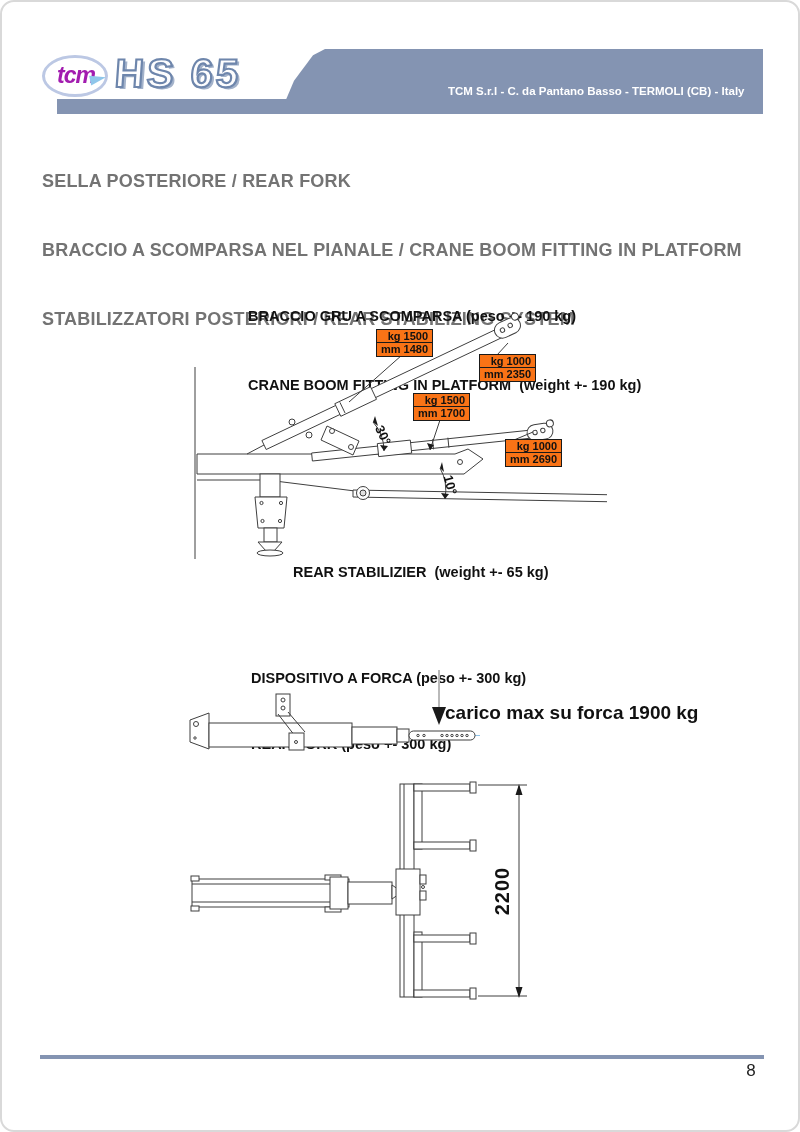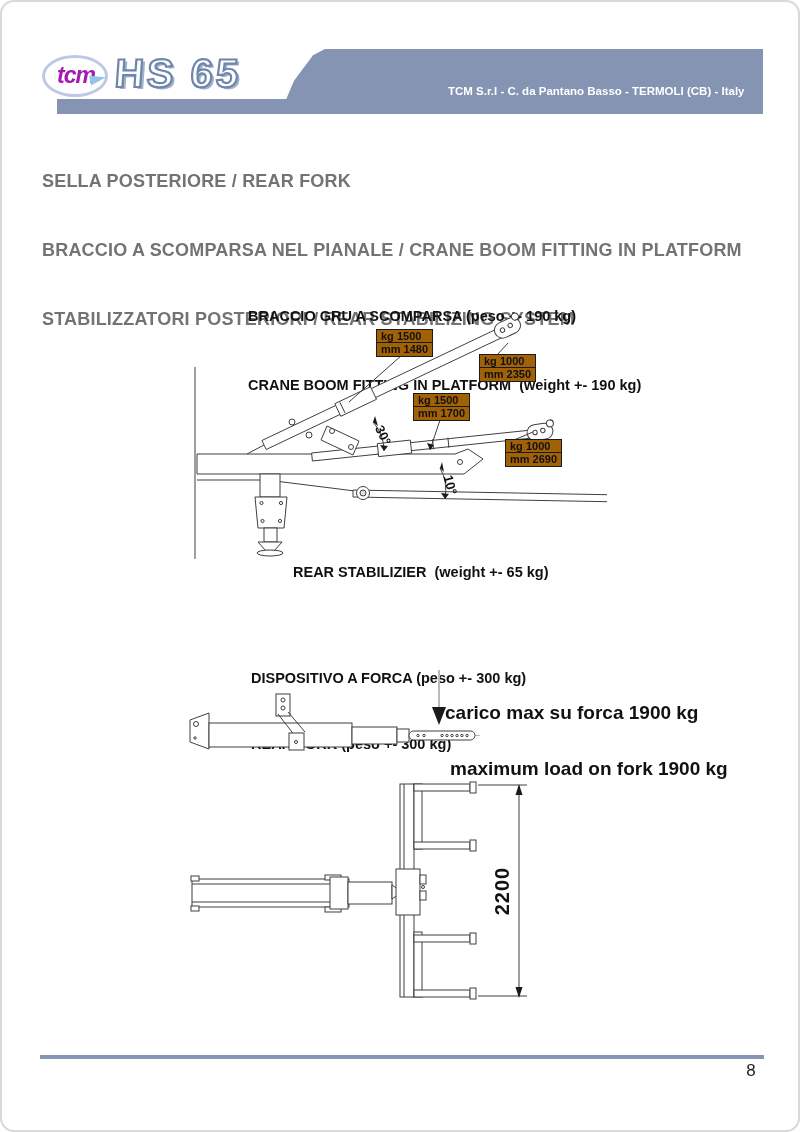--- a/index.html
+++ b/index.html
@@ -34,22 +34,22 @@
   .bh-stab  { left:291px; top:518px; line-height:21px; }
   .bh-fork  { left:249px; top:621px; line-height:22px; }
   .note { position:absolute; left:443px; top:665px; font-size:19px; font-weight:bold;
           color:#111; line-height:18.5px; white-space:pre; }
   .note .l2 { padding-left:5px; }
   .note-line { position:absolute; left:436px; top:668px; width:2px; height:38px; background:#b9b9b9; }
   .note-arrow { position:absolute; left:430px; top:705px; width:0; height:0;
                 border-left:7px solid transparent; border-right:7px solid transparent;
                 border-top:18px solid #1a1a1a; }
   
-  .lbl { position:absolute; background:#a16207; border:1.5px solid #1a1a1a; font-size:11px;
-         font-weight:bold; color:#111; text-align:left; }
+  .lbl { position:absolute; background:#f97316; border:1.5px solid #1a1a1a; font-size:11px;
+         font-weight:bold; color:#111; text-align:right; }
   .lbl div { height:13px; line-height:13px; padding:0 4px; }
   .lbl .r1 { border-bottom:1.5px solid #1a1a1a; }
   .lbl-1 { left:374px; top:327px; min-width:54px; }
   .lbl-2 { left:477px; top:352px; min-width:56px; }
   .lbl-3 { left:411px; top:391px; min-width:57px; }
   .lbl-4 { left:503px; top:437px; min-width:57px; }
   
   .diag { position:absolute; }
   .ang  { font-size:13px; font-weight:bold; fill:#111; }
   .dim  { font-size:20px; font-weight:bold; fill:#111; letter-spacing:1px; }
@@ -187,21 +187,20 @@
     <div>REAR STABILIZIER  (weight +- 65 kg)</div>
   </div>
 
   <div class="bh bh-fork">
     <div>DISPOSITIVO A FORCA (peso +- 300 kg)</div>
     <div>REAR FORK (peso +- 300 kg)</div>
   </div>
 
   <div class="note">
     <div>carico max su forca 1900 kg</div>
-    <div class="l2">maximum load on fork 1900 kg</div>
   </div>
   <div class="note-line"></div>
   <div class="note-arrow"></div>
 
   <svg class="diag" style="left:185px;top:690px" width="300" height="72" viewBox="0 0 300 72">
     <g fill="none" stroke="#3f3f3f" stroke-width="1">
       <line x1="216" y1="43.5" x2="293" y2="43.5" stroke="#8FC3E8"></line>
       <g>
         <polygon points="3,28 22,21 22,57 3,50" fill="#fff"></polygon>
         <circle cx="9" cy="32" r="2.5"></circle>

